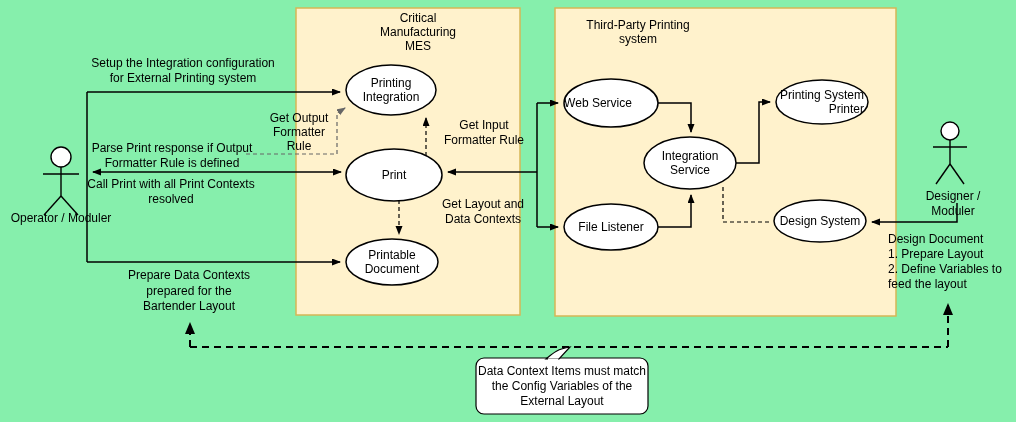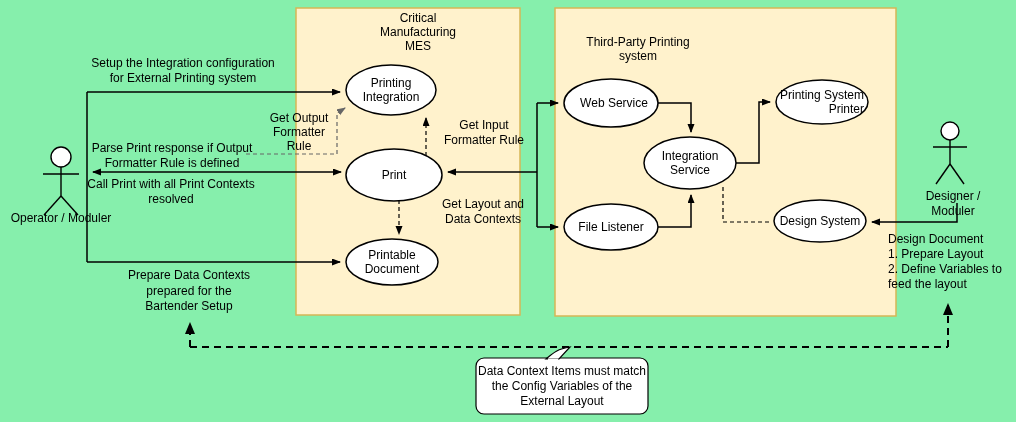--- a/index.html
+++ b/index.html
@@ -90,53 +90,53 @@
     <g>
       <rect x="476" y="358" width="172" height="56" rx="8" fill="#fff" stroke="#000" stroke-width="1.2"></rect>
       <path d="M546 359 C553 353 557 349 570 347 L559 359 Z" fill="#fff" stroke="#000" stroke-width="1.2"></path>
       <rect x="548" y="358.7" width="10" height="1.6" fill="#fff" stroke="none"></rect>
     </g>
   </svg>
 
   <div class="lbl lh14" style="left:418px;top:11px;">Critical
 Manufacturing
 MES</div>
-  <div class="lbl lh14" style="left:638px;top:35px;">Third-Party Printing
+  <div class="lbl lh14" style="left:638px;top:18px;">Third-Party Printing
 system</div>
 
   <div class="lbl" style="left:61px;top:211px;">Operator / Moduler</div>
   <div class="lbl" style="left:953px;top:189px;">Designer / Moduler</div>
 
   <div class="lbl" style="left:183px;top:56px;">Setup the Integration configuration
 for External Printing system</div>
   <div class="lbl" style="left:172px;top:141px;">Parse Print response if Output
 Formatter Rule is defined</div>
   <div class="lbl lh14" style="left:299px;top:111px;">Get Output
 Formatter
 Rule</div>
   <div class="lbl" style="left:171px;top:177px;">Call Print with all Print Contexts
 resolved</div>
   <div class="lbl" style="left:484px;top:118px;">Get Input
 Formatter Rule</div>
   <div class="lbl" style="left:483px;top:197px;">Get Layout and
 Data Contexts</div>
   <div class="lbl" style="left:189px;top:268px;line-height:15.5px;">Prepare Data Contexts
 prepared for the
-Bartender Setup</div>
+Bartender Layout</div>
   <div class="lbl left" style="left:888px;top:232px;">Design Document
 1. Prepare Layout
 2. Define Variables to
 feed the layout</div>
 
   <div class="elbl" style="left:391px;top:90px;">Printing
 Integration</div>
   <div class="elbl" style="left:394px;top:175px;">Print</div>
   <div class="elbl" style="left:392px;top:262px;">Printable
 Document</div>
-  <div class="elbl" style="left:614px;top:103px;">Web Service</div>
+  <div class="elbl" style="left:598px;top:103px;">Web Service</div>
   <div class="elbl" style="left:611px;top:227px;">File Listener</div>
   <div class="elbl" style="left:690px;top:163px;">Integration
 Service</div>
   <div class="elbl" style="left:822px;top:102px;text-align:right;">Printing System
 Printer</div>
   <div class="elbl" style="left:820px;top:221px;">Design System</div>
 
   <div class="lbl" style="left:562px;top:364px;">Data Context Items must match
 the Config Variables of the
 External Layout</div>

